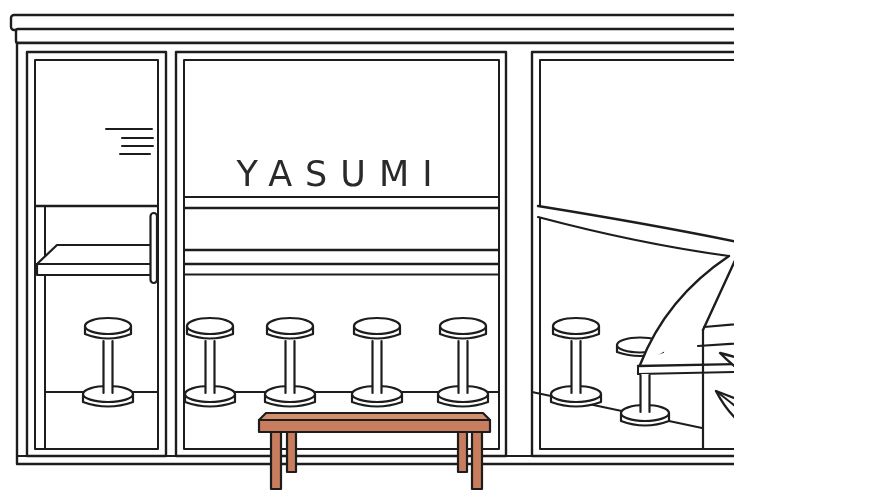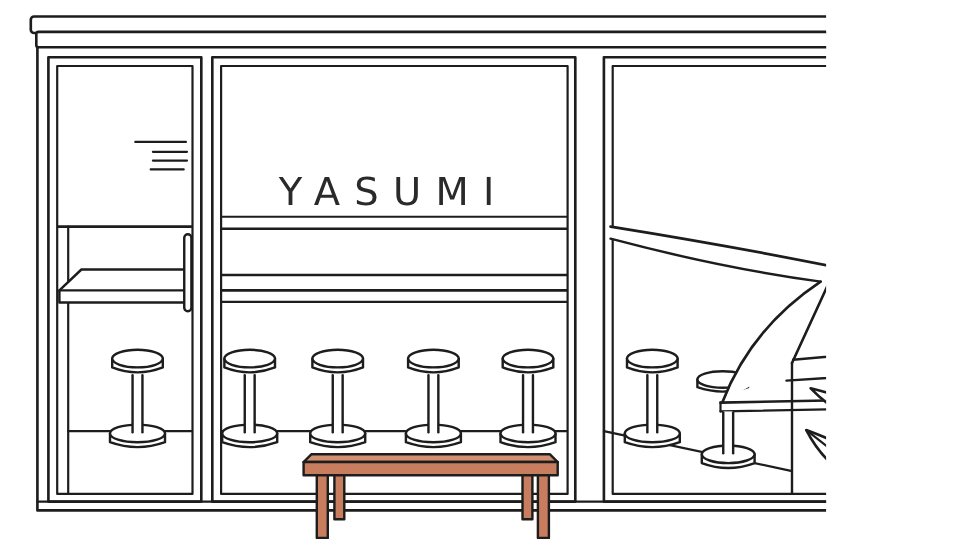--- a/index.html
+++ b/index.html
@@ -1,17 +1,17 @@
 <!DOCTYPE html>
 <html><head>
 <meta charset="utf-8">
 <style>
   html,body{margin:0;padding:0;background:#ffffff;}
   body{font-family:"DejaVu Sans", sans-serif;}
-  .stage{position:relative;width:734px;height:498px;background:#ffffff;overflow:hidden;padding-left:17px;}
+  .stage{position:relative;width:734px;height:498px;background:#ffffff;overflow:hidden;}
   svg{display:block;}
   .sign-text{font-family:"DejaVu Sans", sans-serif;font-size:35px;letter-spacing:13px;font-weight:400;}
   .hidden-glyph{opacity:0;font-size:30px;}
 </style>
 </head>
 <body>
 
 <div class="stage">
 <svg width="885" height="498" viewBox="0 0 885 498">
   <defs>

